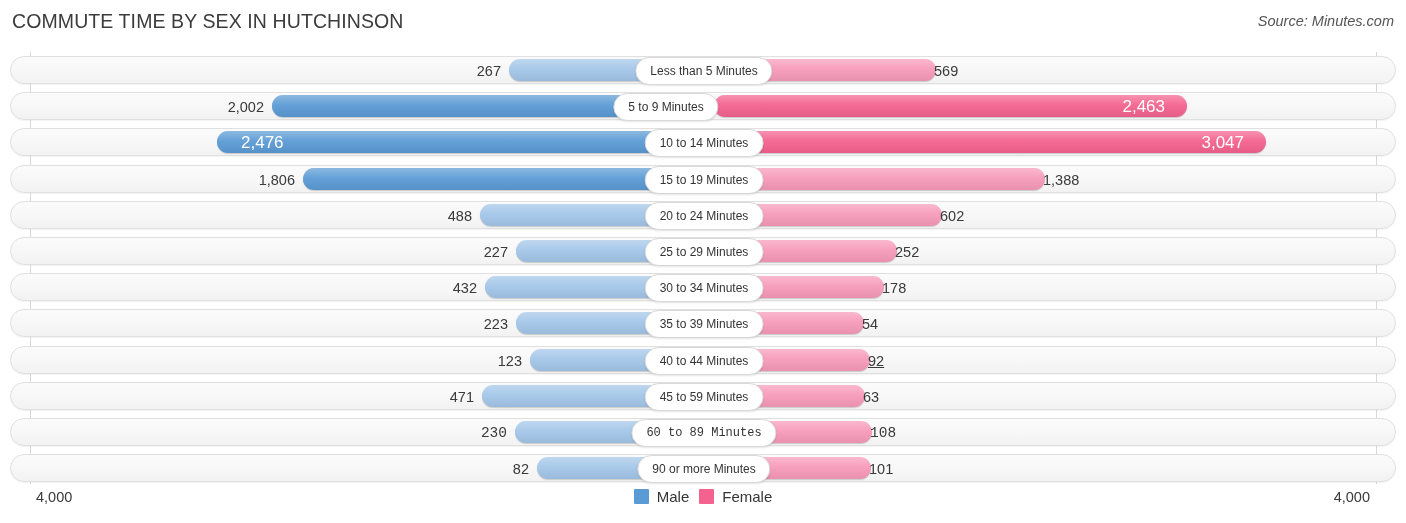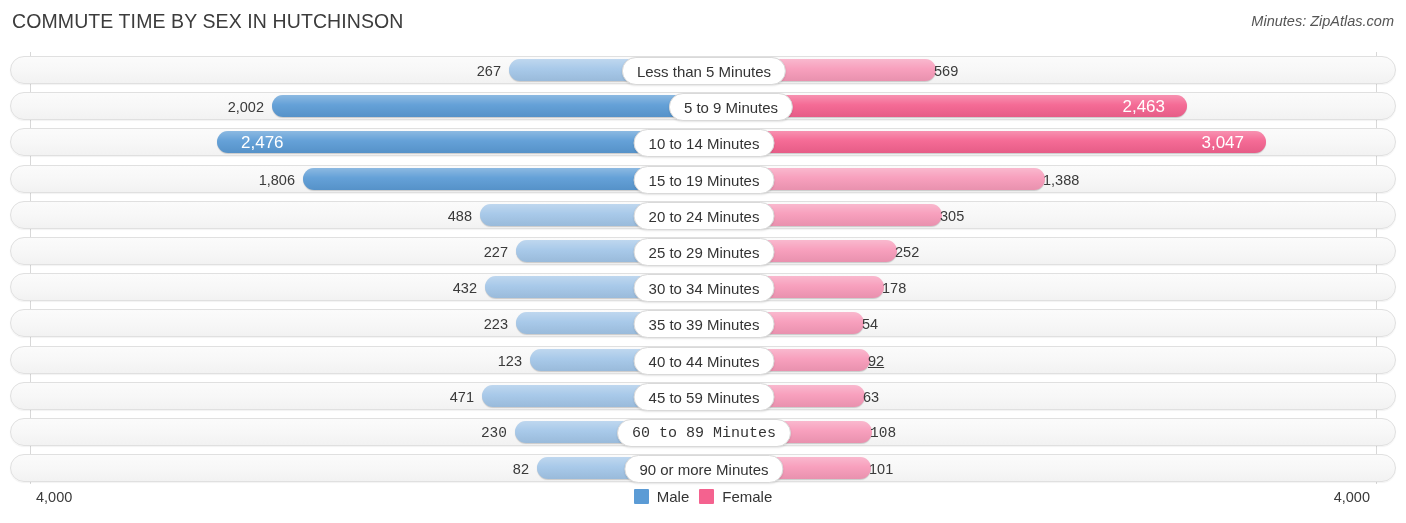--- a/index.html
+++ b/index.html
@@ -125,21 +125,21 @@
     position: absolute;
     top: 0;
     height: 28px;
     line-height: 27px;
     transform: translateX(-50%);
     left: 703px;
     background: #ffffff;
     border: 1px solid #d9d9d9;
     border-radius: 14px;
     padding: 0 14px;
-    font-size: 15px;
+    font-size: 12px;
     color: #343434;
     white-space: nowrap;
     text-align: center;
     z-index: 4;
     box-shadow: 0 1px 2px rgba(0,0,0,0.10);
     box-sizing: border-box;
   }
 
   
   .axis-label {
@@ -177,21 +177,21 @@
     border-radius: 1px;
   }
 </style>
 </head>
 <body>
 
 <div class="chart-wrap">
 
   <div class="chart-title">COMMUTE TIME BY SEX IN HUTCHINSON</div>
 
-  <div class="chart-source">Minutes: ZipAtlas.com</div>
+  <div class="chart-source">Source: Minutes.com</div>
 
   <div class="plot" id="plot">
     <div class="gridline left"></div>
     <div class="gridline right"></div>
 
   <div class="row" style="top: 4px;">
         <div class="bar male" style="width: 183px; background: rgb(163, 198, 232);">
           <div class="bar-grad-male"></div>
         </div>
         <div class="val male-out" style="right: 894px;">267</div>
@@ -203,21 +203,21 @@
       </div>
       <div class="row" style="top: 40.2px;">
         <div class="bar male" style="width: 420px; background: rgb(91, 155, 213);">
           <div class="bar-grad-male"></div>
         </div>
         <div class="val male-out" style="right: 1131px;">2,002</div>
         <div class="bar female" style="width: 473px; background: rgb(244, 98, 143);">
           <div class="bar-grad-male"></div>
         </div>
         <div class="val inside" style="left: 1154px; transform: translateX(-100%);">2,463</div>
-        <div class="cat-pill" style="left: 720px;">5 to 9 Minutes</div>
+        <div class="cat-pill" style="left: 655px;">5 to 9 Minutes</div>
       </div>
       <div class="row" style="top: 76.4px;">
         <div class="bar male" style="width: 475px; background: rgb(91, 155, 213);">
           <div class="bar-grad-male"></div>
         </div>
         <div class="val inside" style="left: 230px;">2,476</div>
         <div class="bar female" style="width: 552px; background: rgb(244, 98, 143);">
           <div class="bar-grad-male"></div>
         </div>
         <div class="val inside" style="left: 1233px; transform: translateX(-100%);">3,047</div>
@@ -235,21 +235,21 @@
         <div class="cat-pill" style="left: 693px;">15 to 19 Minutes</div>
       </div>
       <div class="row" style="top: 148.8px;">
         <div class="bar male" style="width: 212px; background: rgb(163, 198, 232);">
           <div class="bar-grad-male"></div>
         </div>
         <div class="val male-out" style="right: 923px;">488</div>
         <div class="bar female" style="width: 228px; background: rgb(247, 154, 185);">
           <div class="bar-grad-male"></div>
         </div>
-        <div class="val female-out" style="left: 929px;">305</div>
+        <div class="val female-out" style="left: 929px;">602</div>
         <div class="cat-pill" style="left: 693px;">20 to 24 Minutes</div>
       </div>
       <div class="row" style="top: 185px;">
         <div class="bar male" style="width: 176px; background: rgb(163, 198, 232);">
           <div class="bar-grad-male"></div>
         </div>
         <div class="val male-out" style="right: 887px;">227</div>
         <div class="bar female" style="width: 183px; background: rgb(247, 154, 185);">
           <div class="bar-grad-male"></div>
         </div>

